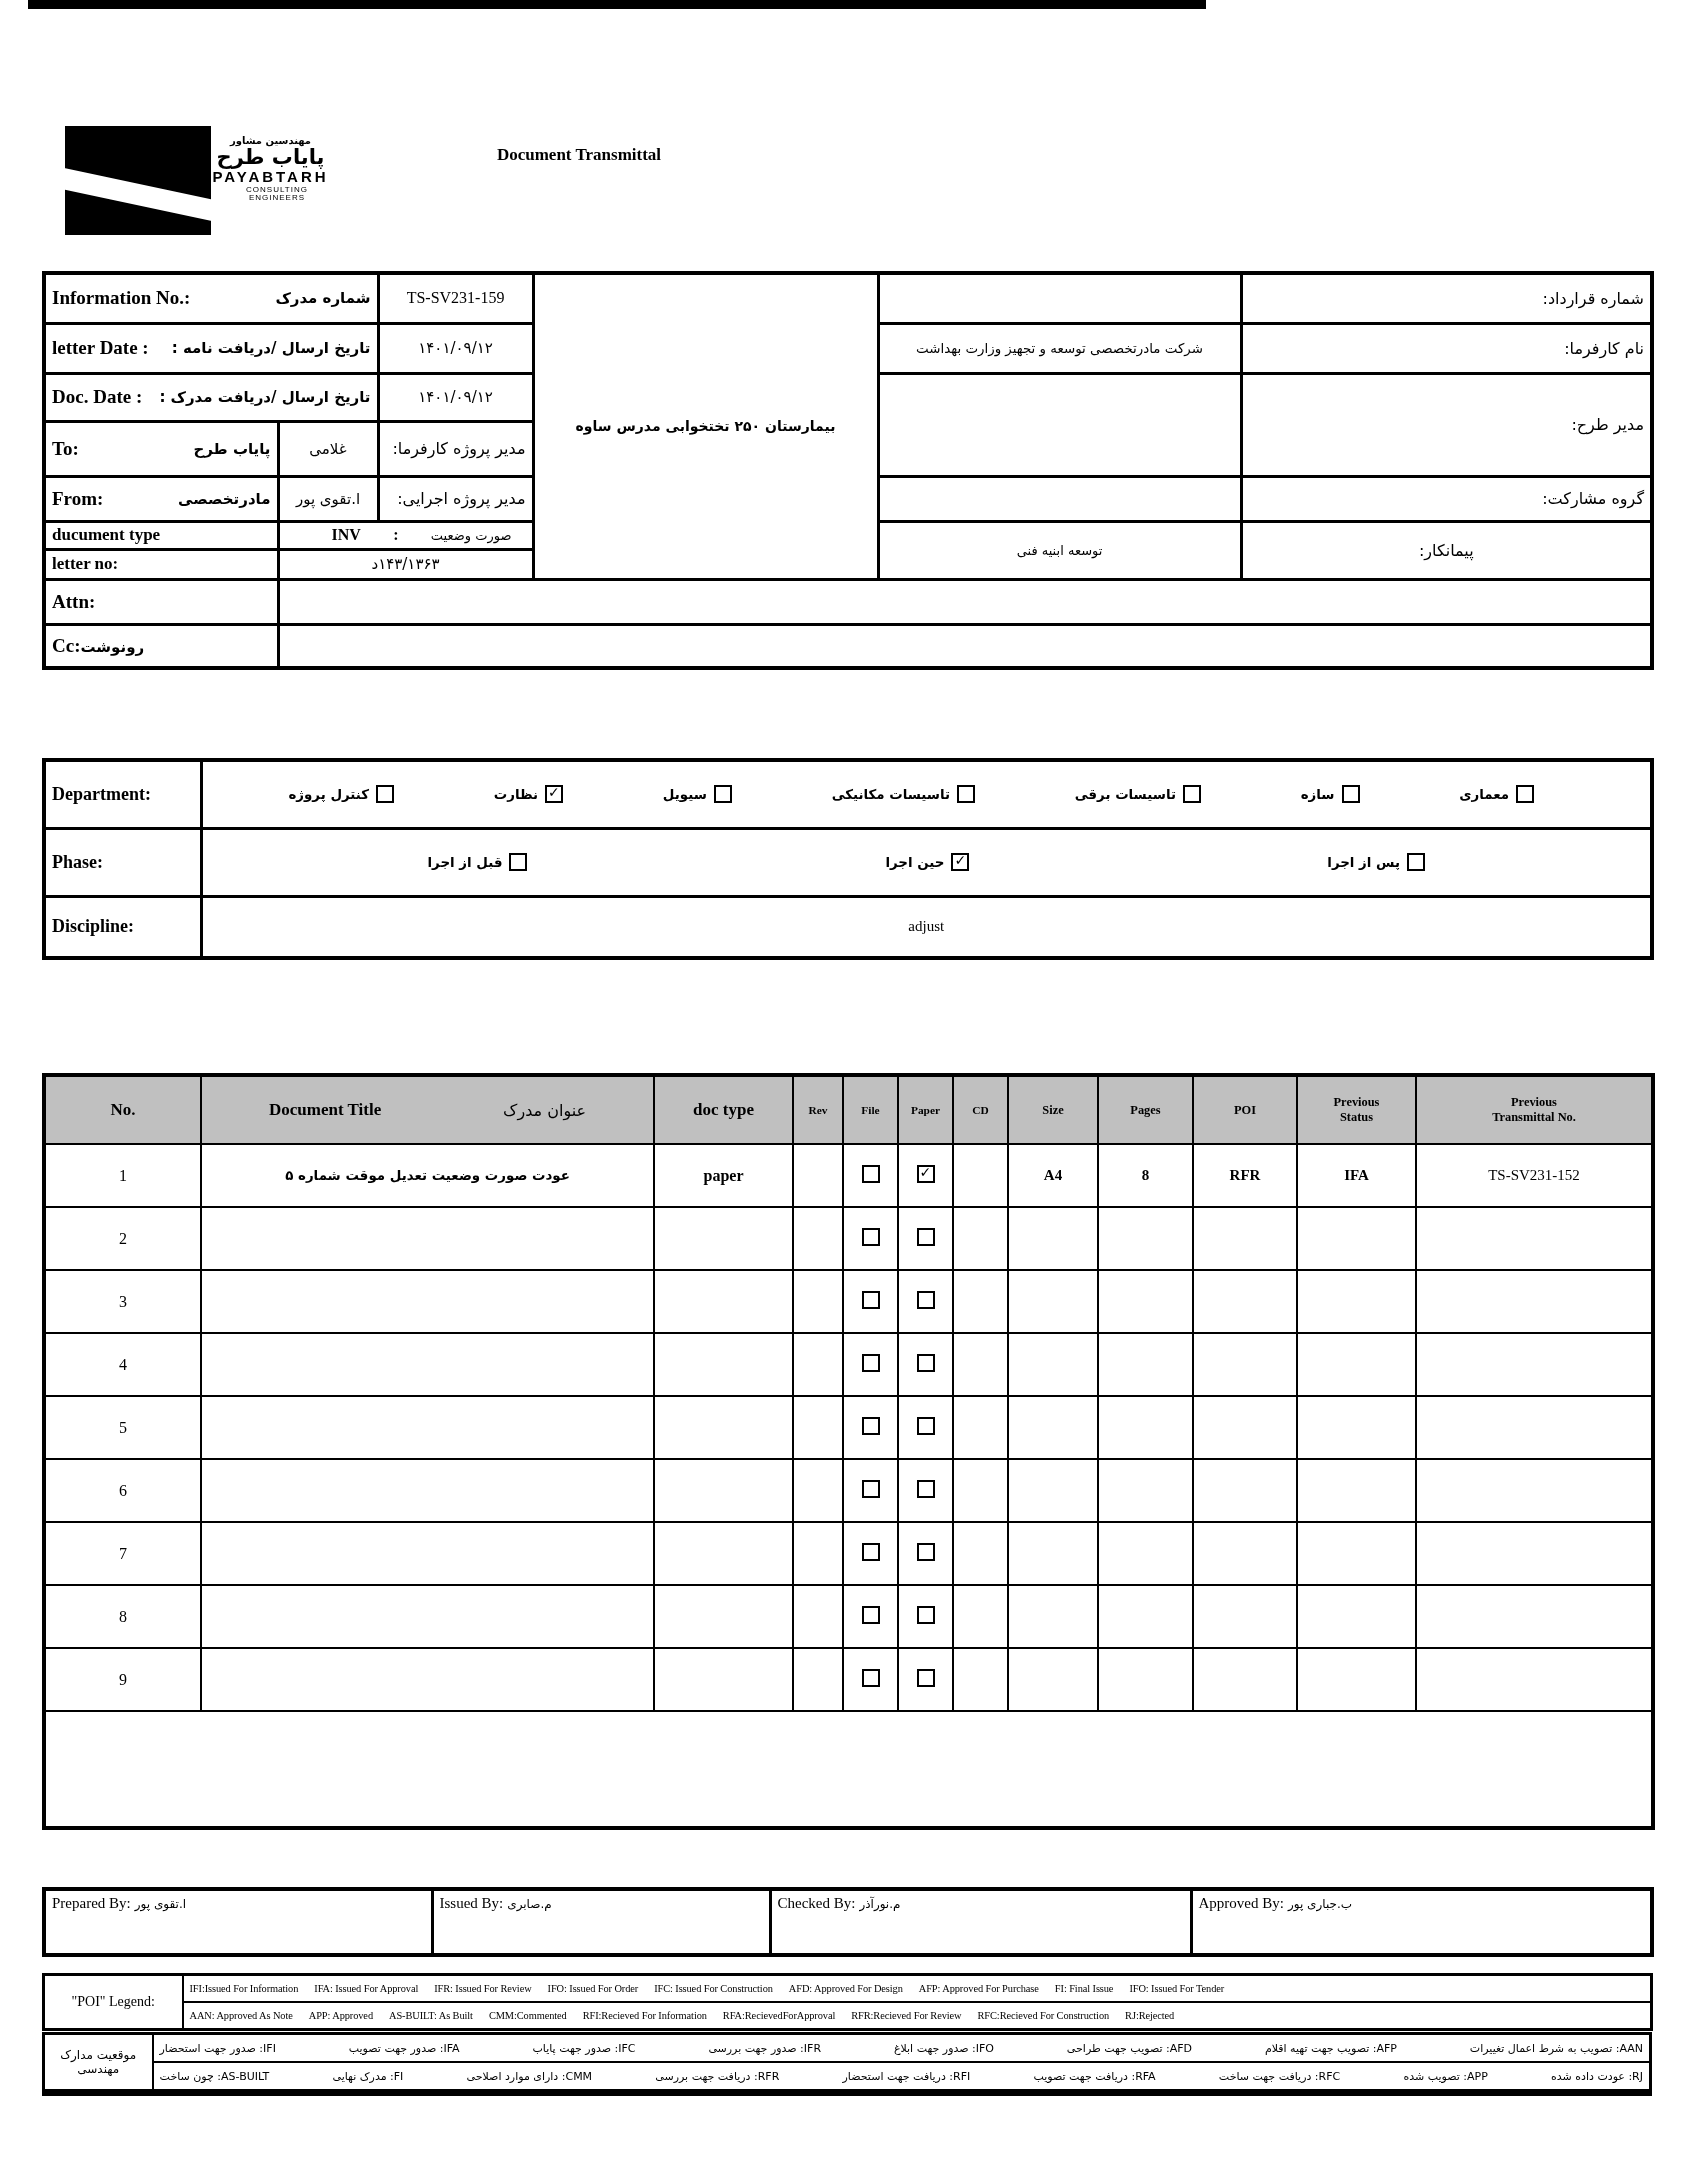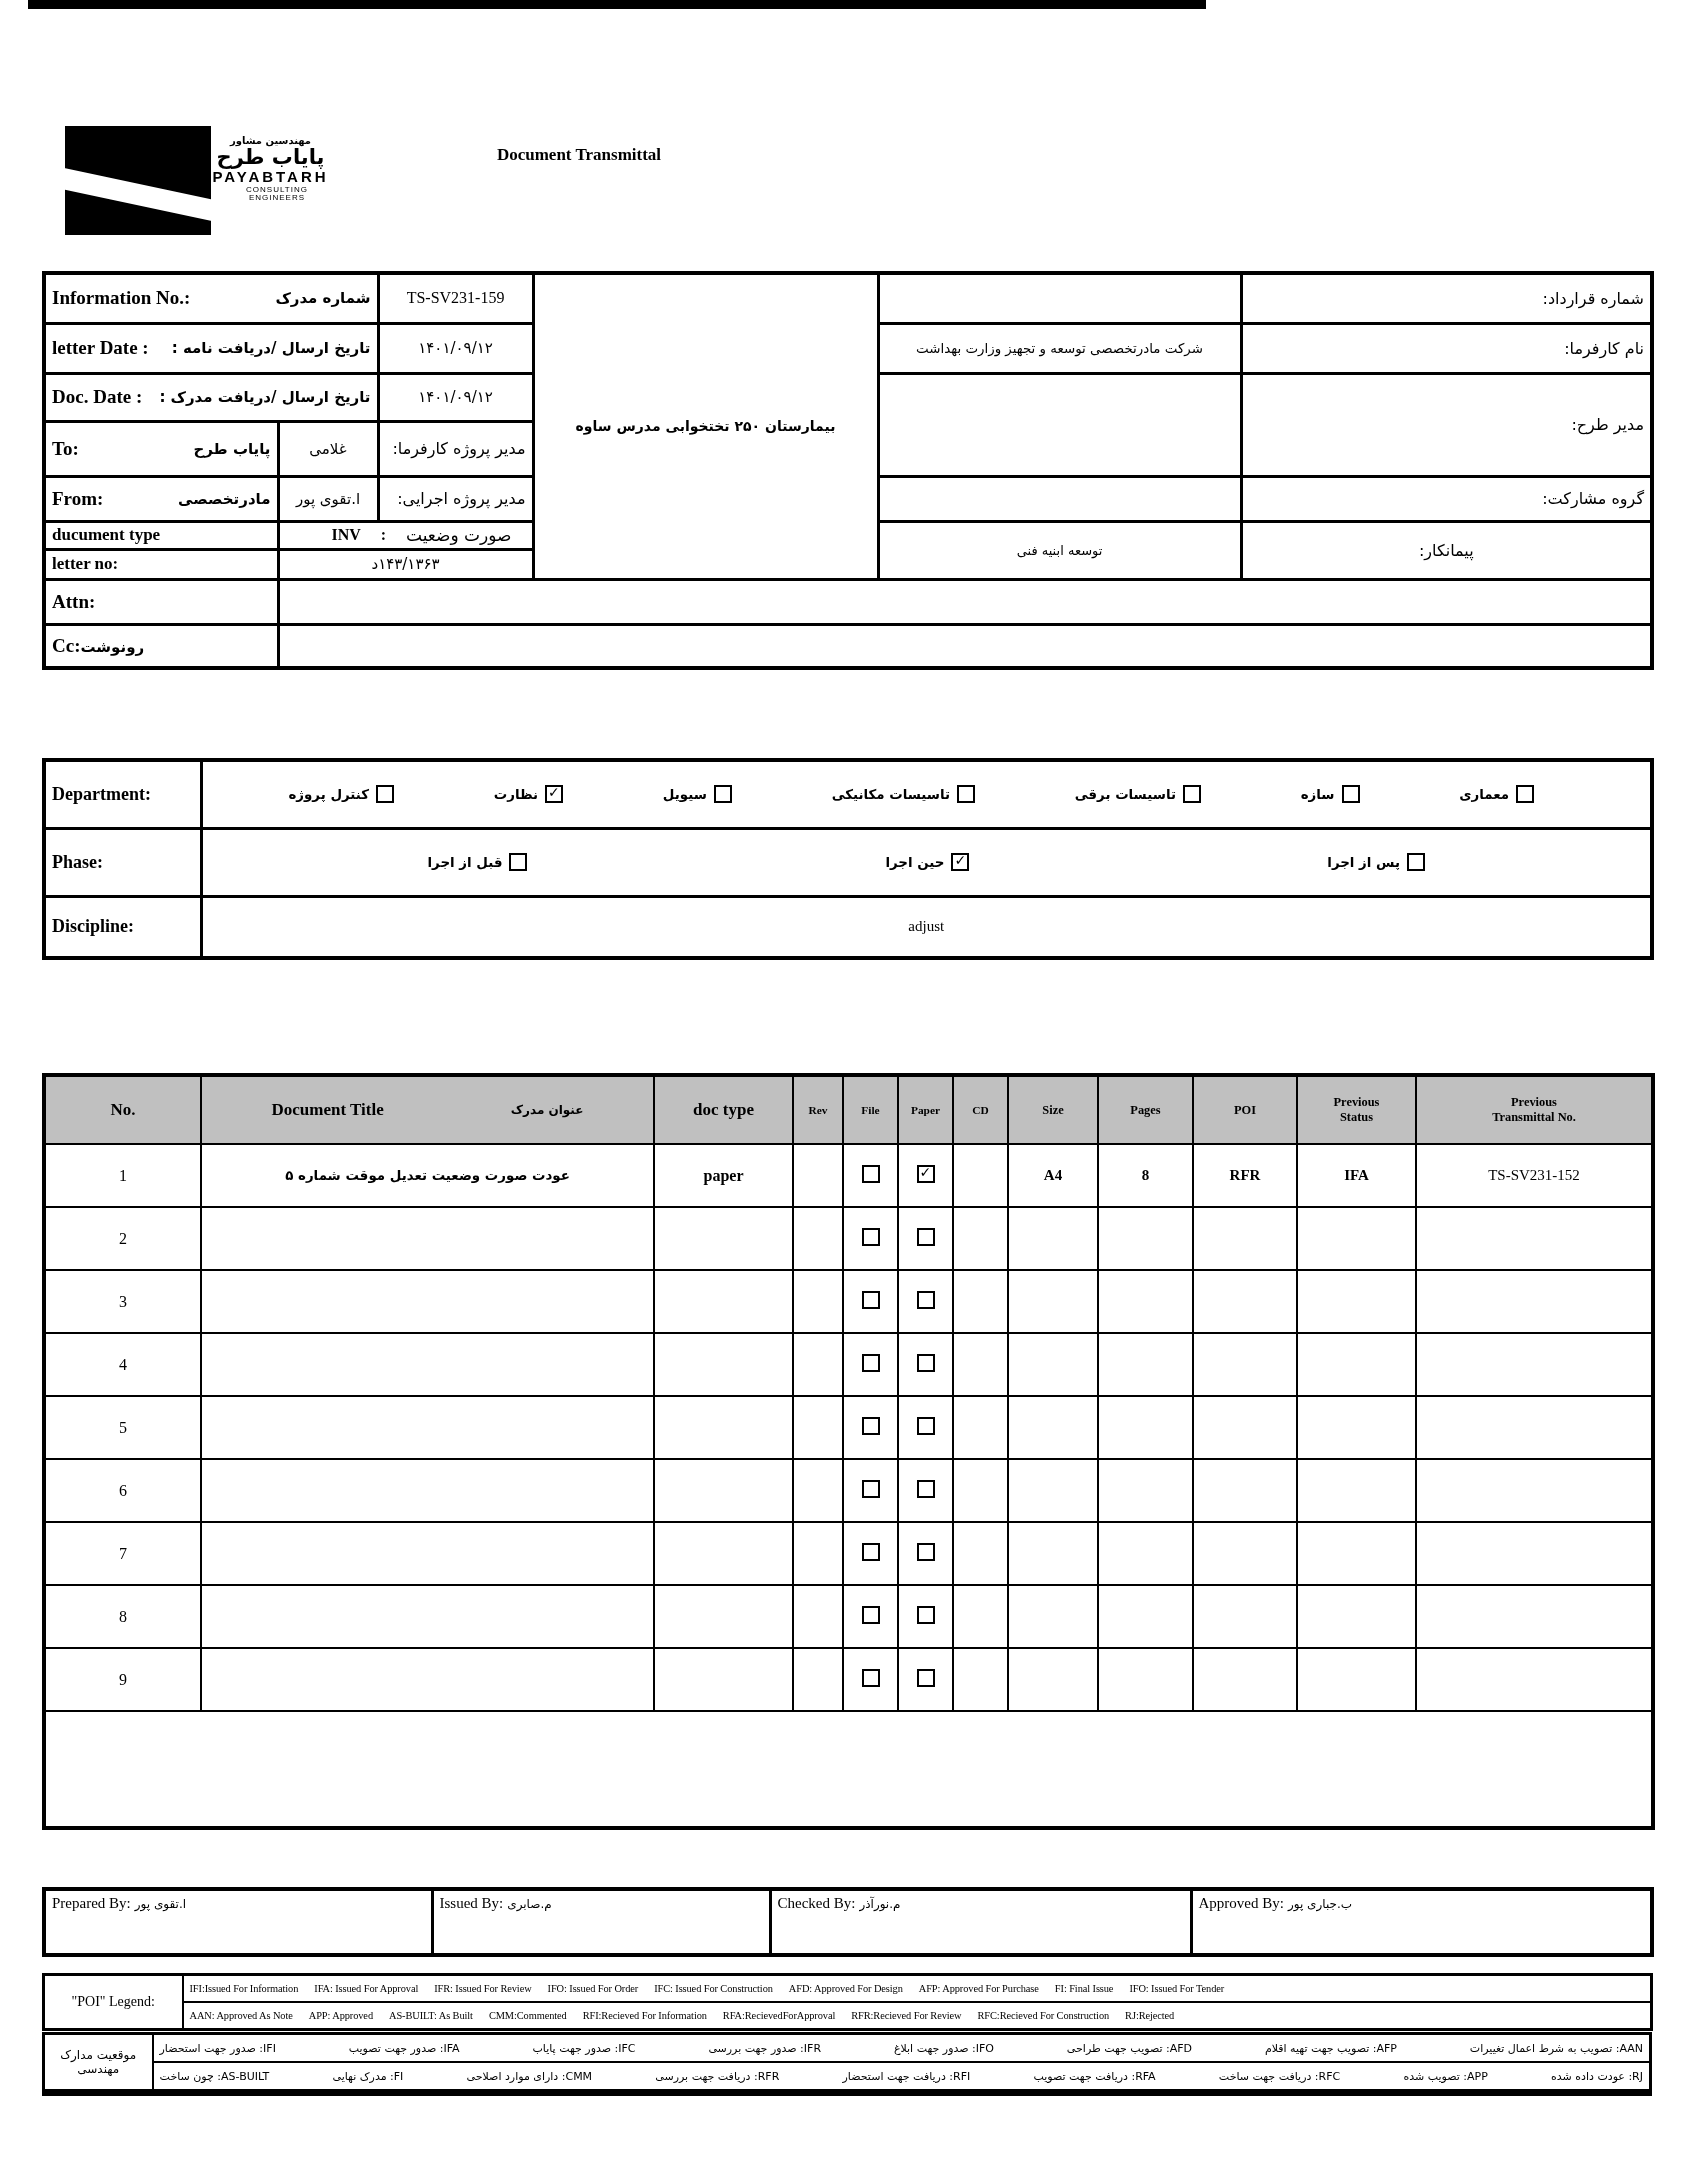--- a/index.html
+++ b/index.html
@@ -32,21 +32,21 @@
   .lbl-en { font-size:19px; font-weight:bold; }
   .lbl-en-sm { font-size:17px; font-weight:bold; }
   .lbl-fa { font-size:15px; font-weight:bold; }
   .split { display:flex; justify-content:space-between; align-items:center; }
   .val-en { font-size:16px; text-align:center; }
   .val-fa { font-size:15px; text-align:center; }
   .rt-lbl { font-size:16px; font-weight:normal; text-align:right; }
   .rt-val { font-size:13.4px; text-align:center; }
   .proj-cell { font-size:14px; font-weight:bold; text-align:center; }
   .inv-cell { display:flex; justify-content:space-between; align-items:center; padding:0 14px 0 46px; font-size:16px; font-weight:bold; }
-  .inv-fa { font-size:17px; font-weight:normal; }
+  .inv-fa { font-size:13px; font-weight:normal; }
 
   
   .t-filters { position:absolute; top:758px; left:42px; width:1608px; border:4px solid #000; }
   .t-filters td { border:3px solid #000; vertical-align:middle; }
   .f-lbl { font-size:18px; font-weight:bold; }
   .cbrow { display:flex; justify-content:space-around; align-items:center; }
   .cbrow.dep { padding:0 60px 0 30px; }
   .cbrow.pha { padding:0 40px 0 40px; }
   .cbitem { white-space:nowrap; display:inline-flex; align-items:center; gap:7px; }
   .cblabel { font-size:13.4px; font-weight:bold; }
@@ -58,21 +58,21 @@
   .t-docs { position:absolute; top:1073px; left:42px; width:1608px; border:4px solid #000; }
   .t-docs th, .t-docs td { border:2.5px solid #000; text-align:center; vertical-align:middle; }
   .t-docs th { background:#c0c0c0; height:66px; font-weight:bold; }
   .t-docs td { height:61px; }
   .th-lg { font-size:17px; }
   .th-sm { font-size:11.4px; }
   .th-md { font-size:12.4px; }
   .th-md .wrapspan { display:inline-block; width:90px; line-height:1.25; }
   .title-head { display:flex; justify-content:space-around; align-items:center; }
   .title-head .en { font-size:17px; font-weight:bold; }
-  .title-head .fa { font-size:12px; font-weight:bold; }
+  .title-head .fa { font-size:16px; font-weight:normal; }
   .c-no { font-size:16px; }
   .c-title { font-size:13.4px; font-weight:bold; }
   .c-doctype { font-size:16px; font-weight:bold; }
   .c-rev, .c-cd { font-size:13px; }
   .c-size, .c-pages, .c-poi, .c-prevstatus { font-size:15px; font-weight:bold; }
   .c-prevtrans { font-size:15px; }
   .spacer-cell { height:114px !important; }
 
   
   .t-sig { position:absolute; top:1887px; left:42px; width:1608px; border:4px solid #000; }

